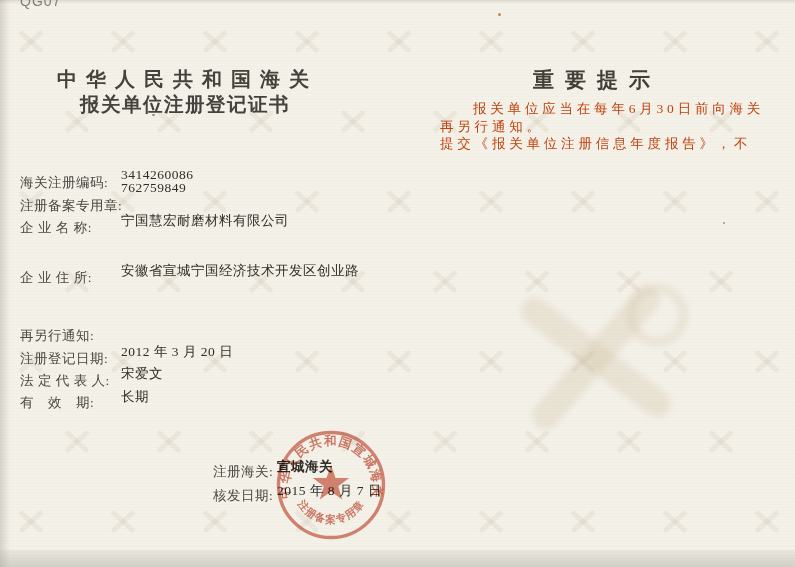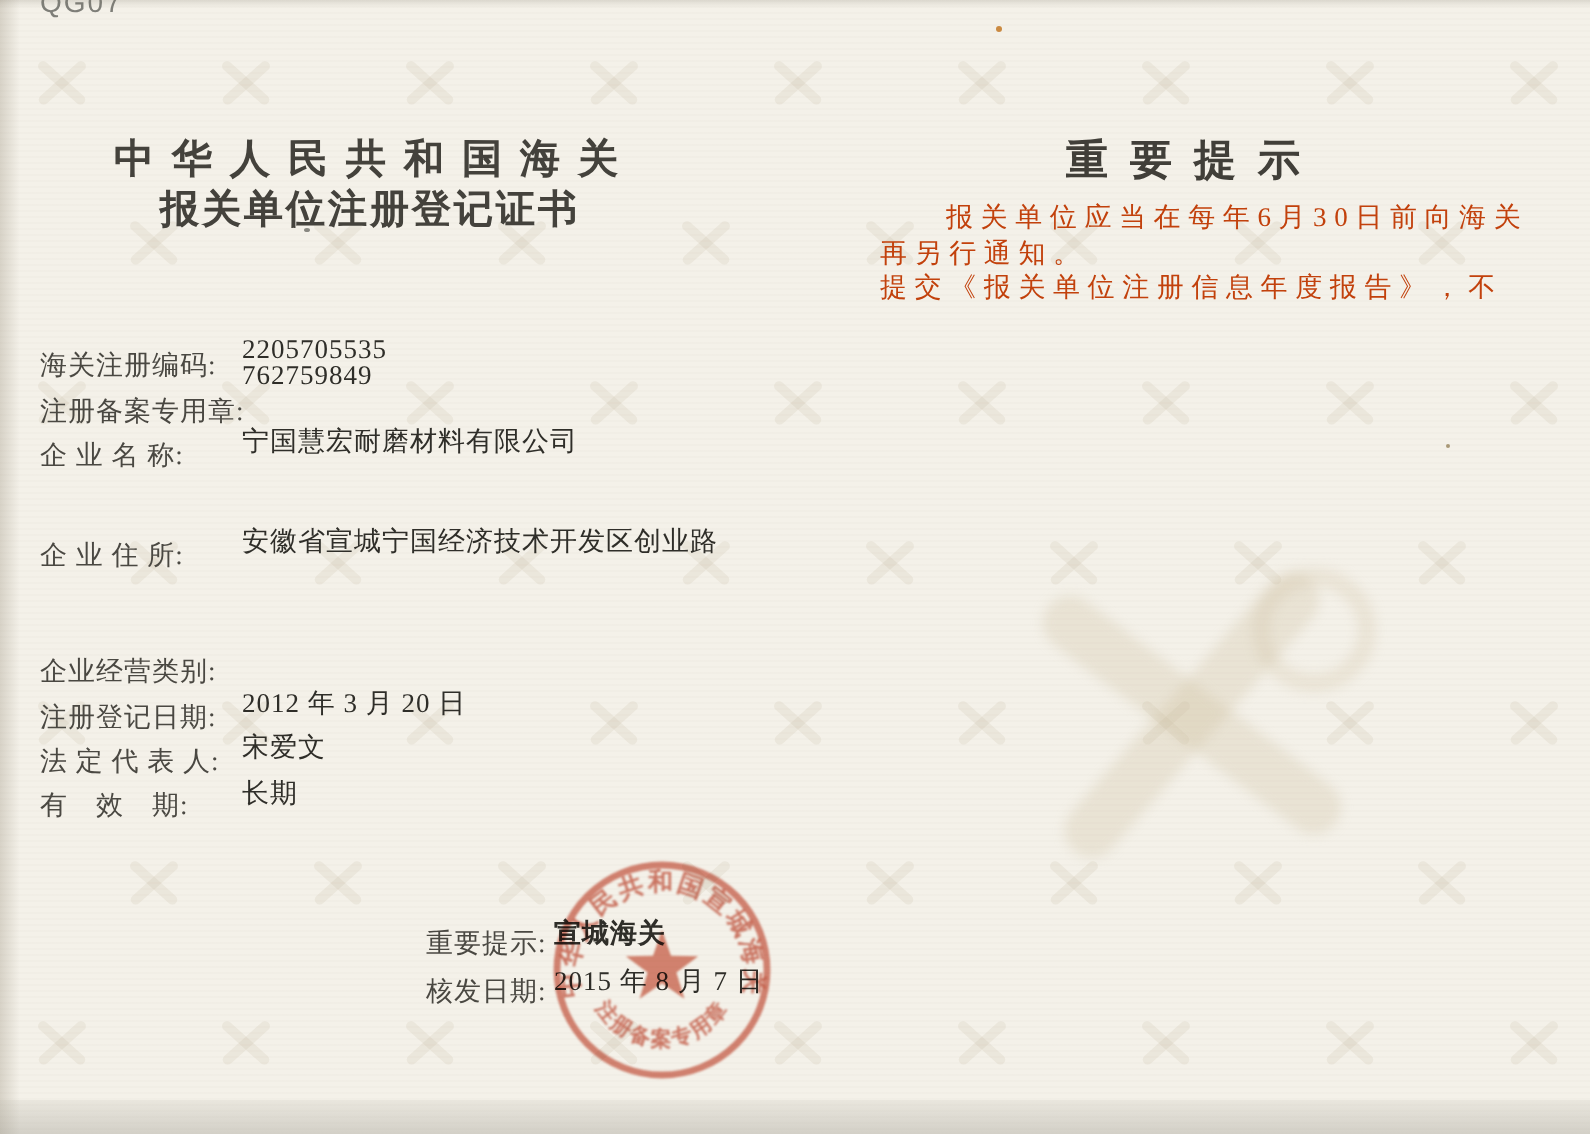--- a/index.html
+++ b/index.html
@@ -142,43 +142,43 @@
   <div class="abs title2">报关单位注册登记证书</div>
 
   <div class="abs notice-heading">重要提示</div>
   <div class="notice-body">
     <div class="notice-line" style="text-indent:33px">报关单位应当在每年6月30日前向海关</div>
     <div class="notice-line">再另行通知。</div>
     <div class="notice-line">提交《报关单位注册信息年度报告》，不</div>
   </div>
 
   <div class="abs fld" style="left:20px;top:174px">海关注册编码:</div>
-  <div class="abs val" style="left:121px;top:167px">2205705535</div>
+  <div class="abs val" style="left:121px;top:167px">3414260086</div>
 
   <div class="abs fld" style="left:20px;top:197px">注册备案专用章:</div>
   <div class="abs val" style="left:121px;top:180px">762759849</div>
 
   <div class="abs fld" style="left:20px;top:219px">企 业 名 称:</div>
   <div class="abs val" style="left:121px;top:212px">宁国慧宏耐磨材料有限公司</div>
 
   <div class="abs fld" style="left:20px;top:269px">企 业 住 所:</div>
   <div class="abs val" style="left:121px;top:262px">安徽省宣城宁国经济技术开发区创业路</div>
 
-  <div class="abs fld" style="left:20px;top:327px">企业经营类别:</div>
+  <div class="abs fld" style="left:20px;top:327px">再另行通知:</div>
 
   <div class="abs fld" style="left:20px;top:350px">注册登记日期:</div>
   <div class="abs val" style="left:121px;top:343px">2012 年 3 月 20 日</div>
 
   <div class="abs fld" style="left:20px;top:372px">法 定 代 表 人:</div>
   <div class="abs val" style="left:121px;top:365px">宋爱文</div>
 
   <div class="abs fld" style="left:20px;top:394px">有　效　期:</div>
   <div class="abs val" style="left:121px;top:388px">长期</div>
 
-  <div class="abs fld" style="left:213px;top:463px">重要提示:</div>
+  <div class="abs fld" style="left:213px;top:463px">注册海关:</div>
   <div class="abs val val-bold" style="left:277px;top:458px">宣城海关</div>
 
   <div class="abs fld" style="left:213px;top:487px">核发日期:</div>
   <div class="abs val" style="left:277px;top:482px">2015 年 8 月 7 日</div>
 
 
   <svg class="stamp-svg" width="795" height="567" viewBox="0 0 795 567">
     <defs>
       <path id="arcTop" d="M 294.6,508 A 42,42 0 1,1 367.4,508" fill="none"></path>
       <path id="arcBottom" d="M 301,508.4 A 38,38 0 0,0 361,508.4" fill="none"></path>

